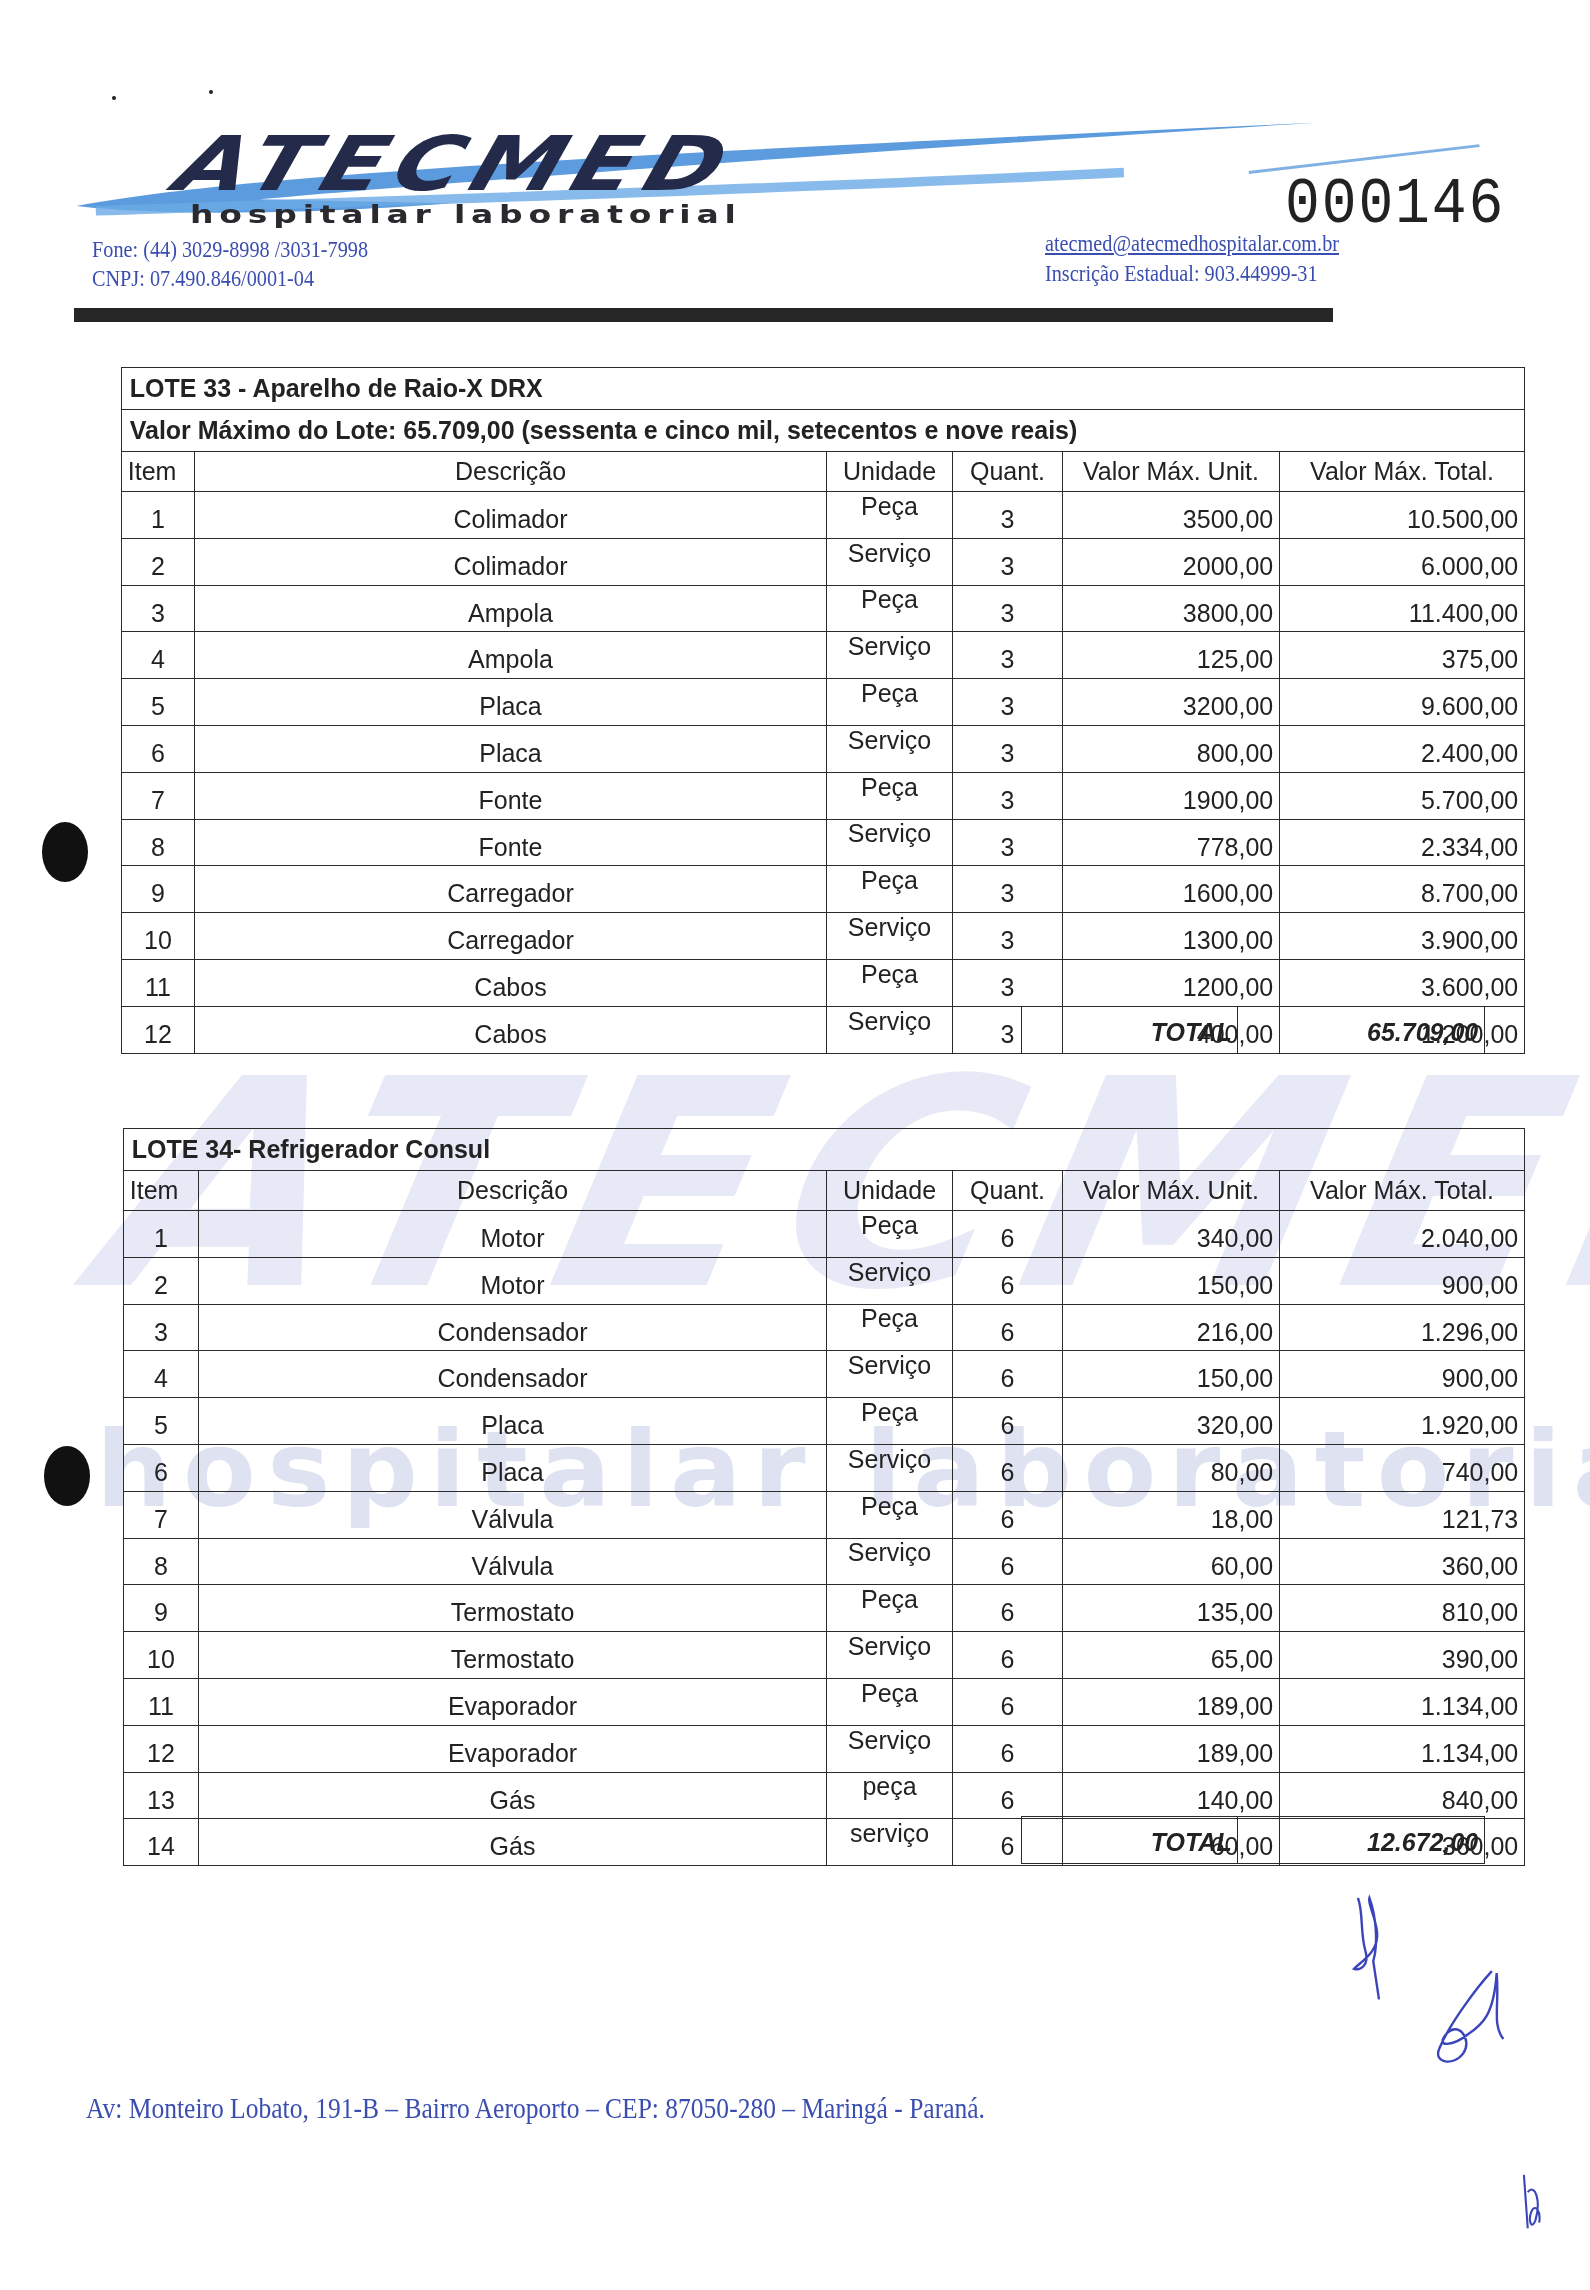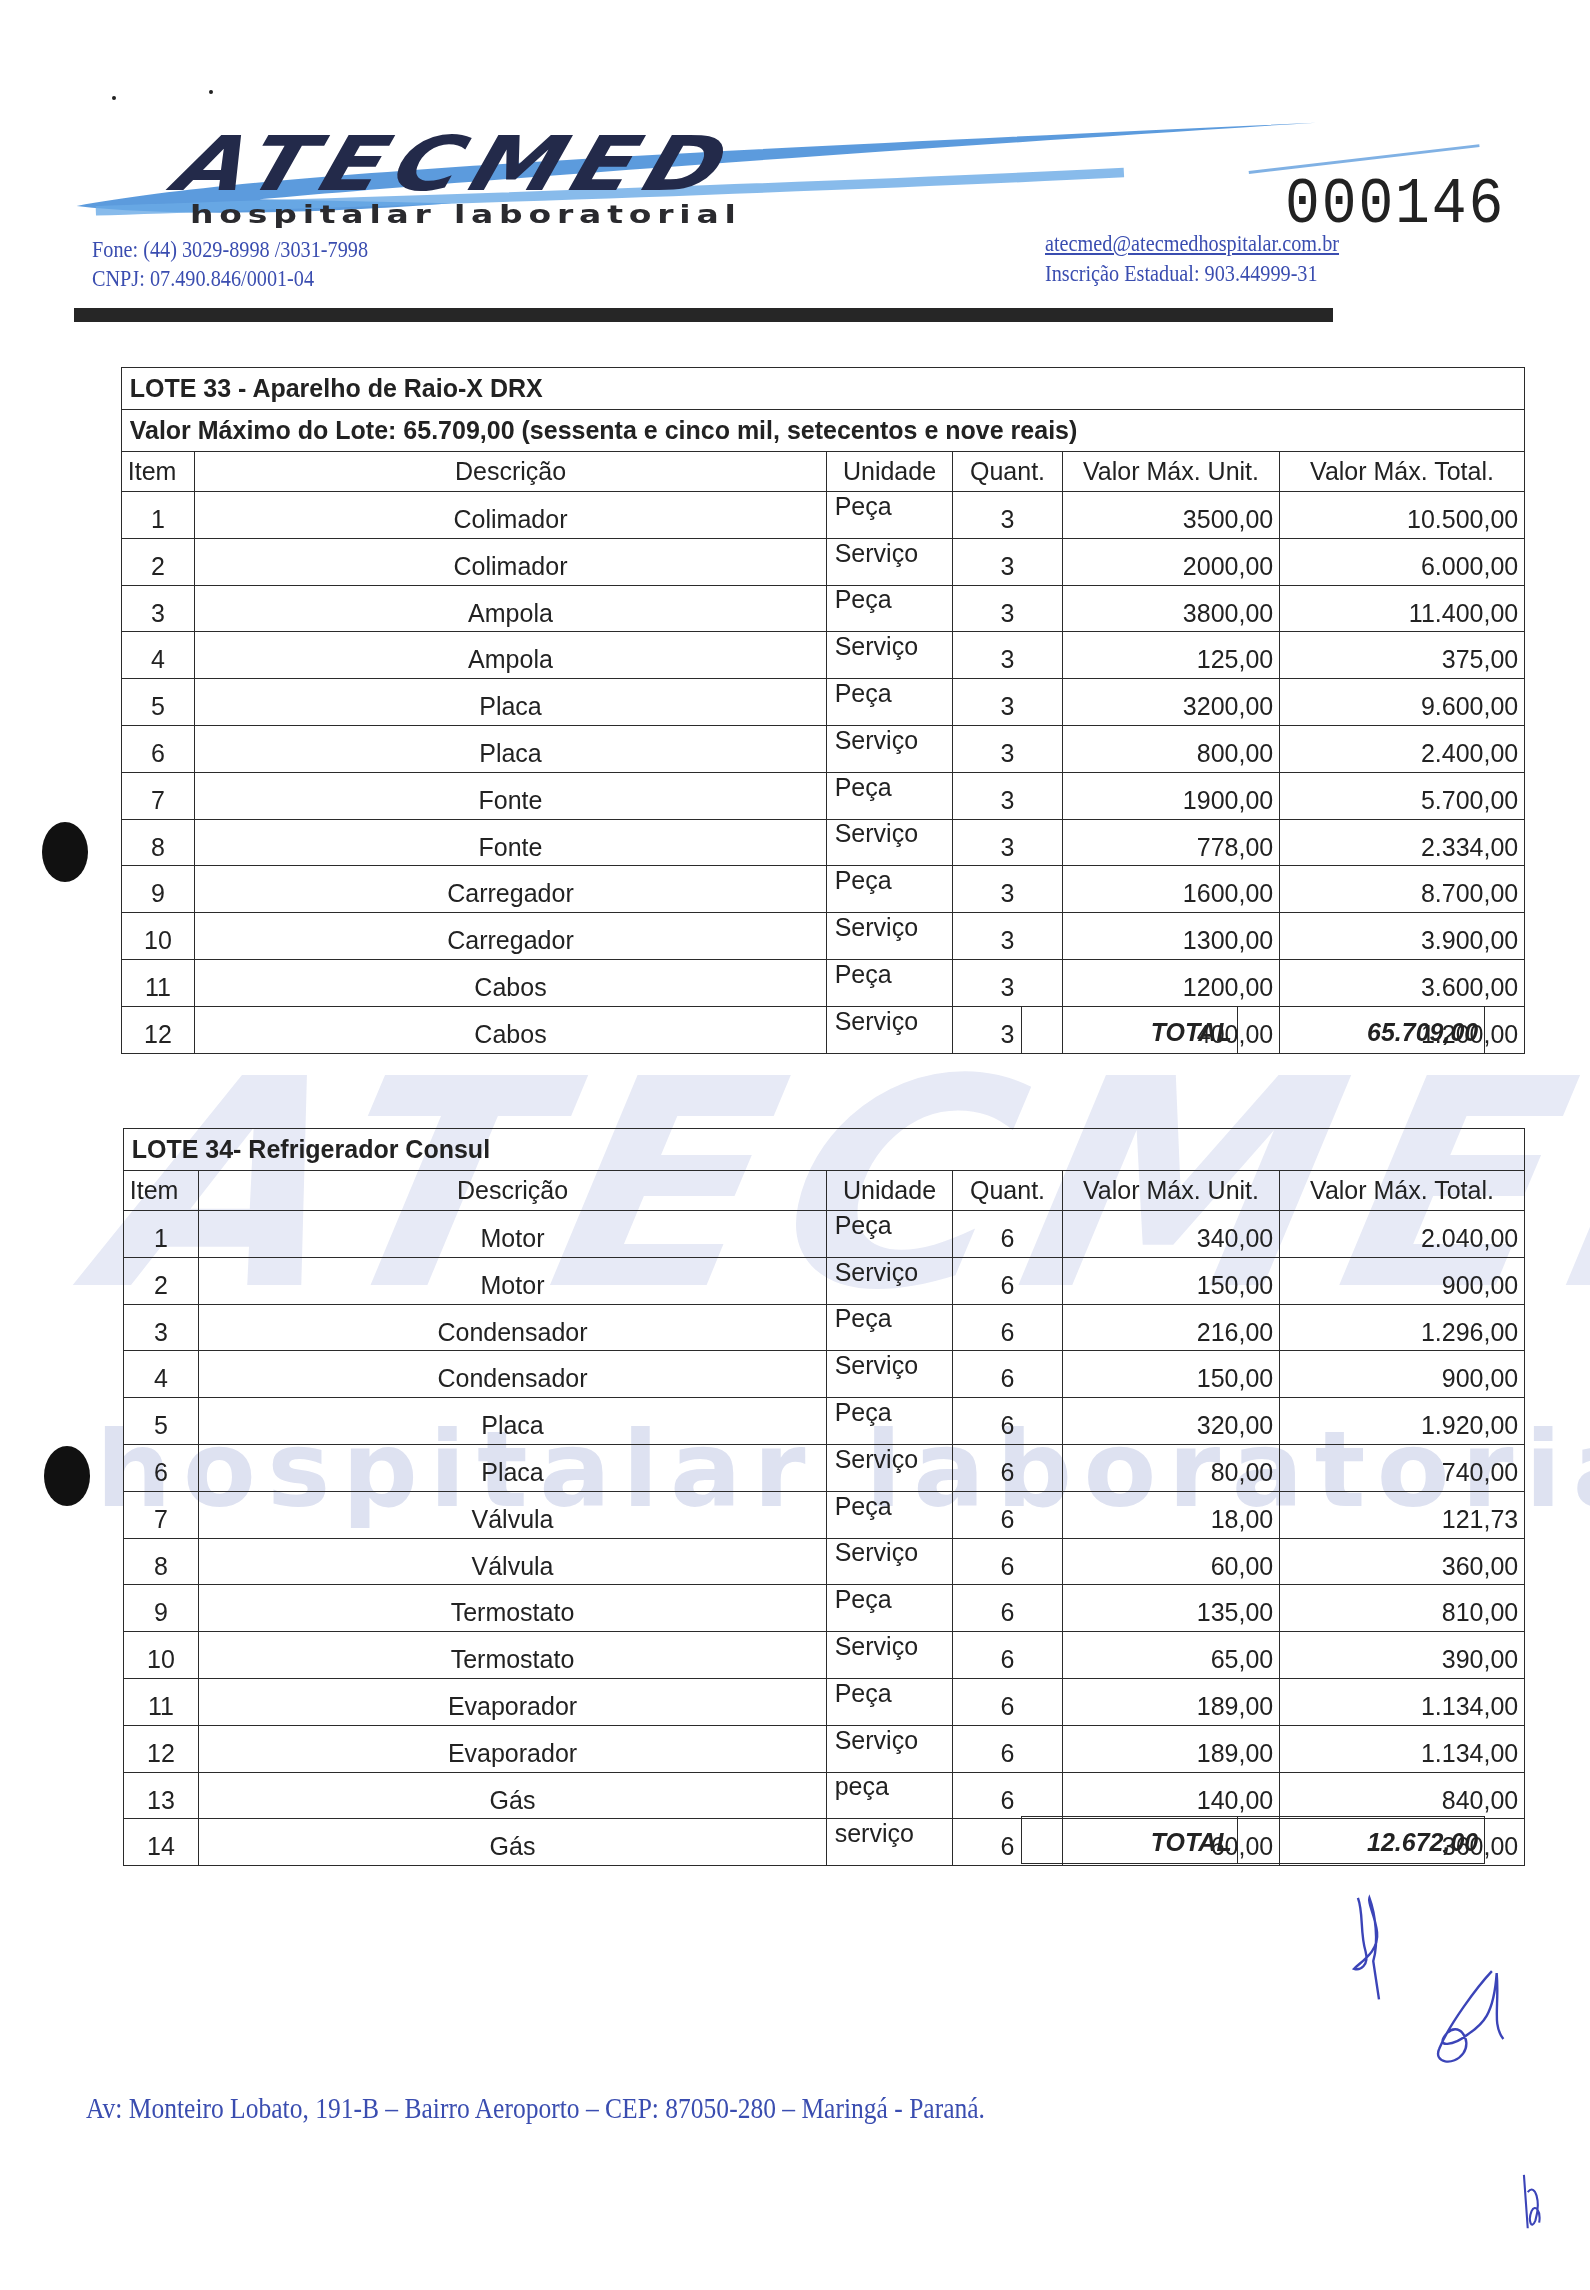--- a/index.html
+++ b/index.html
@@ -36,21 +36,21 @@
   .lot { position: absolute; z-index: 1; }
   .lot table { border-collapse: collapse; table-layout: fixed; background: transparent; margin-left: 39px; }
   .lot td, .lot th { border: 1.9px solid #2b2b2b; padding: 0 7.7px; font-size: 25px; line-height: 1; white-space: nowrap;
                      font-family: "Liberation Sans", sans-serif; color: #222; overflow: hidden; }
   .lot .title-row td { height: 41px; font-weight: bold; font-size: 25px; text-align: left; padding-left: 7.7px; }
   .lot .th-row td { height: 39px; font-weight: normal; text-align: center; }
   .lot .th-row td.th-item { text-align: left; padding-left: 5.8px; }
   .lot .data-row td { height: 40px; vertical-align: bottom; padding-bottom: 5.8px; }
   .lot .c-item { text-align: center; }
   .lot .c-desc { text-align: center; }
-  .lot .c-unit { text-align: left; vertical-align: top !important; padding-top: 1.9px; padding-bottom: 0 !important; }
+  .lot .c-unit { text-align: center; vertical-align: top !important; padding-top: 1.9px; padding-bottom: 0 !important; }
   .lot .c-qty { text-align: center; }
   .lot .c-num { text-align: right; padding-right: 5.8px; }
   .total-box { position: absolute; z-index: 1; border-collapse: collapse; }
   .total-box td { border: 1.9px solid #2b2b2b; height: 40px; font-weight: bold; font-size: 25px; text-align: right;
                   padding: 0 5.8px; vertical-align: bottom; padding-bottom: 5.8px; font-family: "Liberation Sans", sans-serif; color: #222; font-style: italic; }
 
   
   .address { position: absolute; left: 86px; top: 2094px; font-family: "Liberation Serif", serif; font-size: 29px;
              color: #3a4db0; white-space: nowrap; transform: scaleX(0.88); transform-origin: left top; line-height: 1; }
   .sig { position: absolute; }

